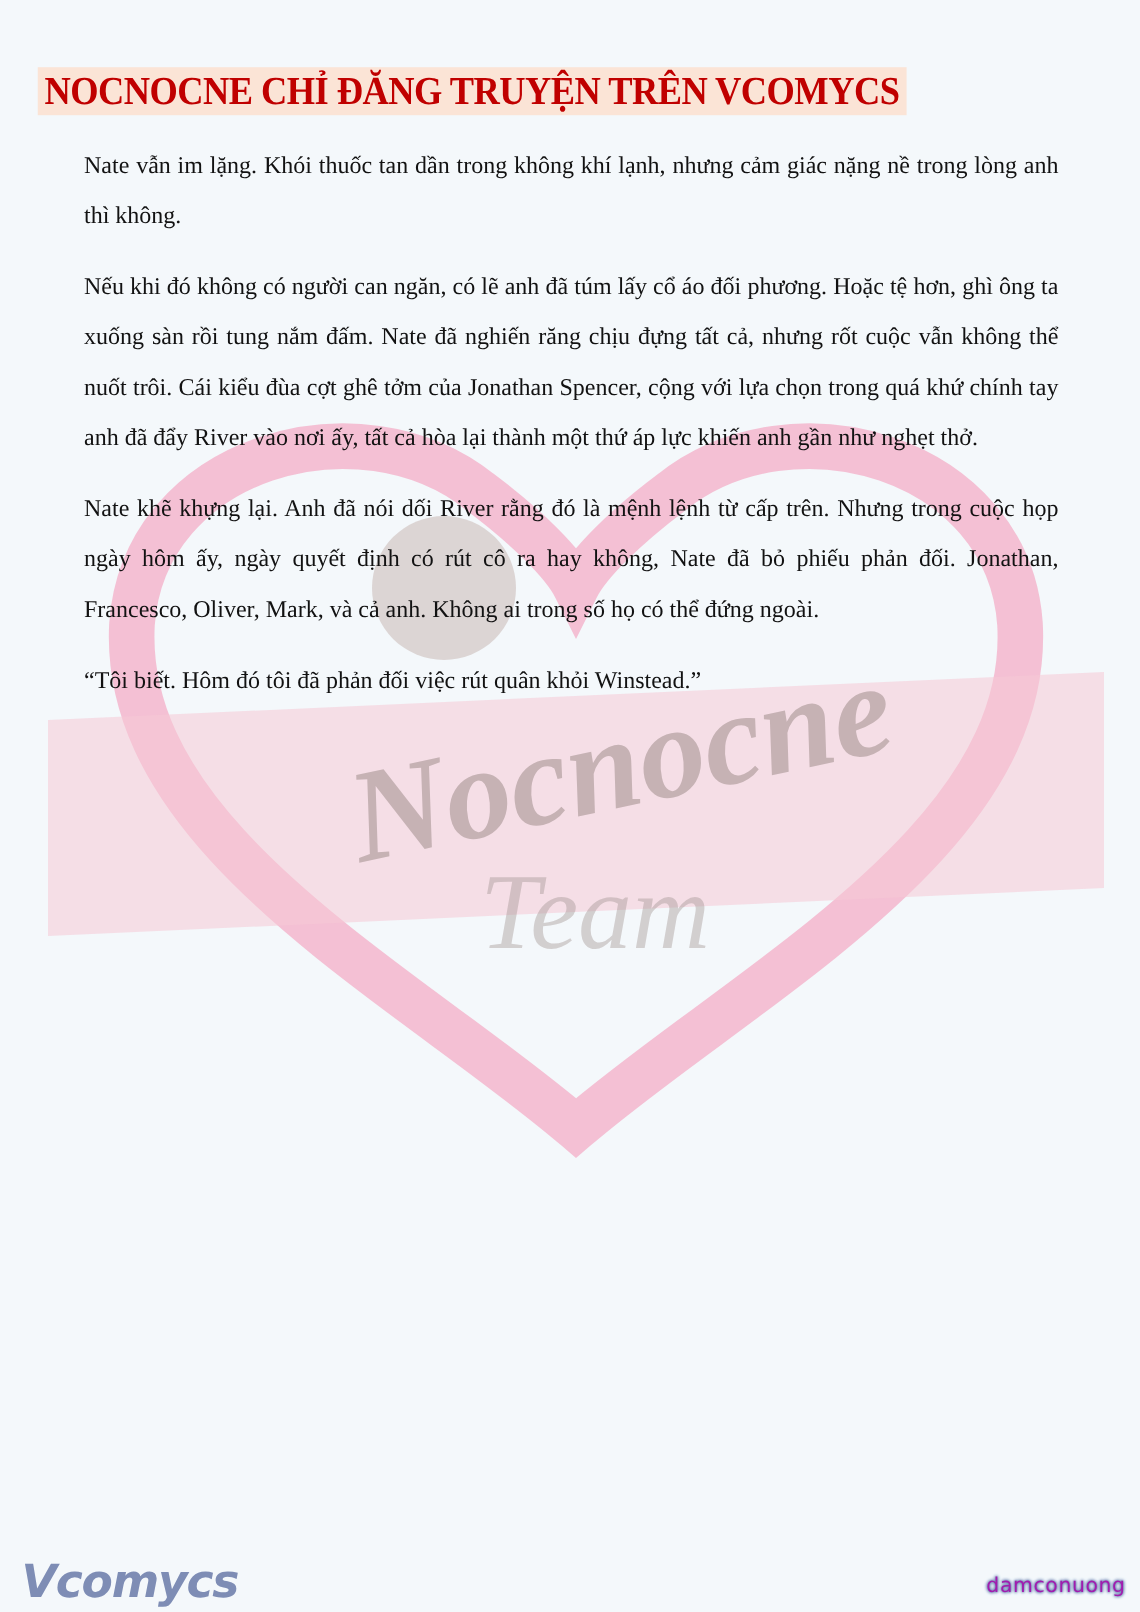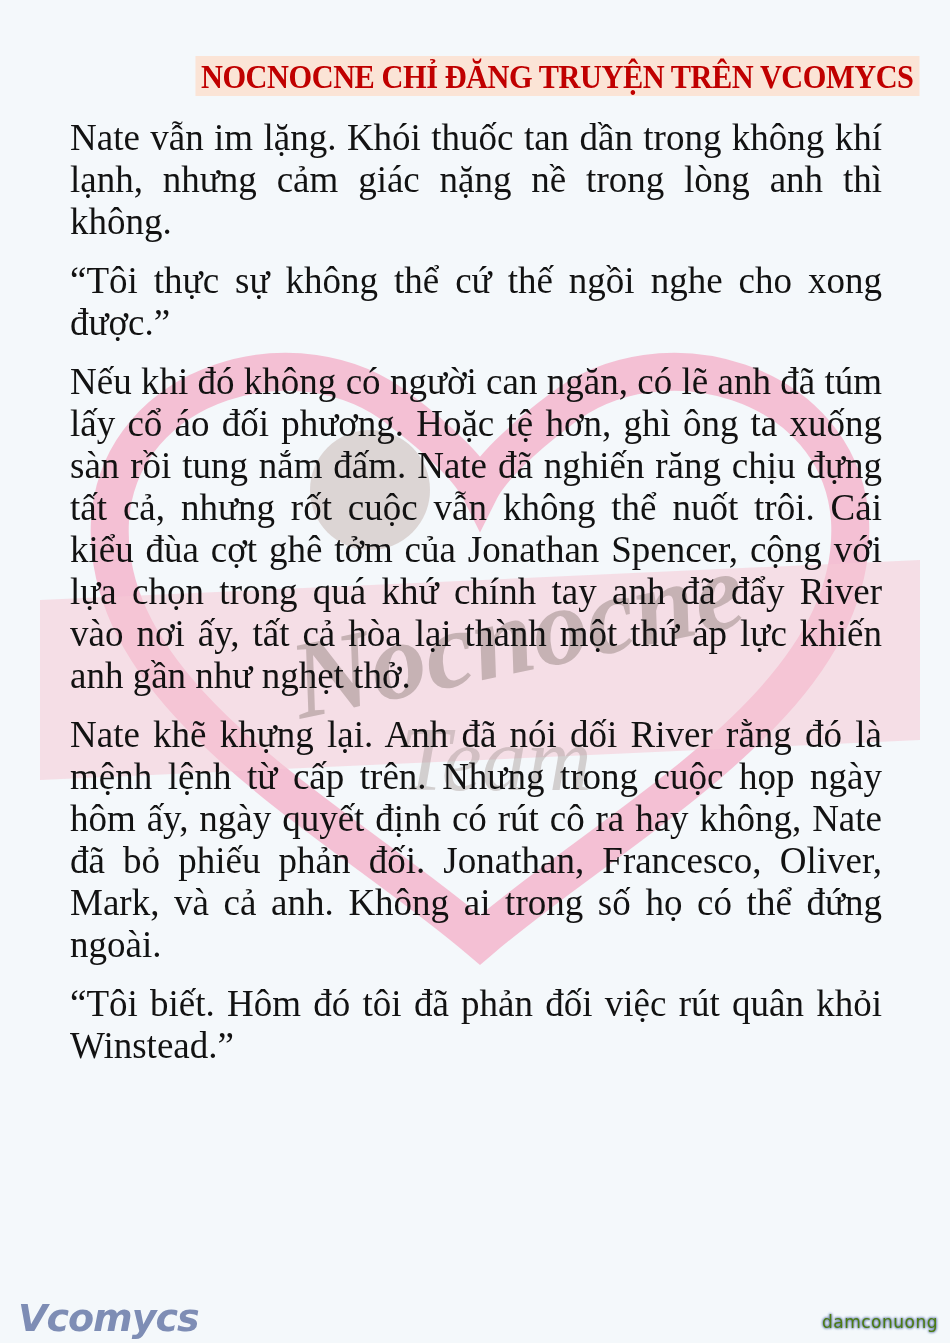--- a/index.html
+++ b/index.html
@@ -8,70 +8,69 @@
       background: #f4f8fb;
       position: relative;
       font-family: "Liberation Serif", "DejaVu Serif", serif;
     }
     .watermark {
       position: absolute; left: 40px; top: 320px; width: 880px; height: 660px;
       pointer-events: none; z-index: 0;
     }
     .title-wrap {
       position: absolute; top: 56px; left: 0; width: 950px;
-      text-align: right; z-index: 1;
+      text-align: left; z-index: 1;
     }
     .title {
       display: inline-block;
       background: #fbe4d6;
       color: #c00000;
       font-family: "Liberation Serif", serif;
       font-weight: bold;
       font-size: 33px;
       letter-spacing: -0.5px;
       padding: 2px 6px 0 6px;
       line-height: 38px;
       transform: scaleX(0.92);
     }
     .content {
       position: absolute; top: 117px; left: 70px; width: 812px;
       z-index: 1; color: #121212;
-      font-size: 37px; line-height: 42px;
+      font-size: 20px; line-height: 42px;
       text-align: justify;
     }
     .content p { margin: 0 0 17px 0; }
     .footer-logo {
       position: absolute; left: 18px; top: 1296px; z-index: 1;
       font-family: "DejaVu Sans", sans-serif; font-style: italic; font-weight: bold;
       font-size: 38px; color: #7e8db5; letter-spacing: -1px;
     }
     .footer-credit {
       position: absolute; right: 12px; top: 1312px; z-index: 1;
       font-family: "DejaVu Sans", sans-serif; font-size: 17px;
-      color: #4d7c0f; letter-spacing: 0.5px;
+      color: #a21caf; letter-spacing: 0.5px;
       text-shadow: 0 0 3px #6d83b3, 0 0 3px #6d83b3, 0 0 2px #6d83b3;
     }
   </style>
 </head>
 <body>
 
 <svg class="watermark" viewBox="0 0 880 660">
   <path d="M440 620 C 300 500, 60 380, 70 200 C 80 60, 260 10, 360 90 C 400 120, 430 150, 440 170 C 450 150, 480 120, 520 90 C 620 10, 800 60, 810 200 C 820 380, 580 500, 440 620 Z" fill="none" stroke="#f3b6cc" stroke-width="38" opacity="0.85"></path>
   <path d="M0 280 L 880 240 L 880 420 L 0 460 Z" fill="#f6c8d6" opacity="0.55"></path>
   <circle cx="330" cy="170" r="60" fill="#c9b8b4" opacity="0.55"></circle>
   <text x="250" y="360" font-family="Liberation Serif, serif" font-size="110" font-weight="bold" font-style="italic" fill="#8e7d79" opacity="0.45" transform="rotate(-12 440 330)">Nocnocne</text>
   <text x="360" y="470" font-family="Liberation Serif, serif" font-size="90" font-style="italic" fill="#a09390" opacity="0.4">Team</text>
 </svg>
 
 <div class="title-wrap">
   <span class="title">NOCNOCNE CHỈ ĐĂNG TRUYỆN TRÊN VCOMYCS</span>
 </div>
 
 <div class="content">
   <p>Nate vẫn im lặng. Khói thuốc tan dần trong không khí lạnh, nhưng cảm giác nặng nề trong lòng anh thì không.</p>
-  <p>“Tôi thực sự không thể cứ thế ngồi nghe cho xong được.”</p>
   <p>Nếu khi đó không có người can ngăn, có lẽ anh đã túm lấy cổ áo đối phương. Hoặc tệ hơn, ghì ông ta xuống sàn rồi tung nắm đấm. Nate đã nghiến răng chịu đựng tất cả, nhưng rốt cuộc vẫn không thể nuốt trôi. Cái kiểu đùa cợt ghê tởm của Jonathan Spencer, cộng với lựa chọn trong quá khứ chính tay anh đã đẩy River vào nơi ấy, tất cả hòa lại thành một thứ áp lực khiến anh gần như nghẹt thở.</p>
   <p>Nate khẽ khựng lại. Anh đã nói dối River rằng đó là mệnh lệnh từ cấp trên. Nhưng trong cuộc họp ngày hôm ấy, ngày quyết định có rút cô ra hay không, Nate đã bỏ phiếu phản đối. Jonathan, Francesco, Oliver, Mark, và cả anh. Không ai trong số họ có thể đứng ngoài.</p>
   <p>“Tôi biết. Hôm đó tôi đã phản đối việc rút quân khỏi Winstead.”</p>
 </div>
 
 <div class="footer-logo">Vcomycs</div>
 <div class="footer-credit">damconuong</div>
 
 </body></html>

